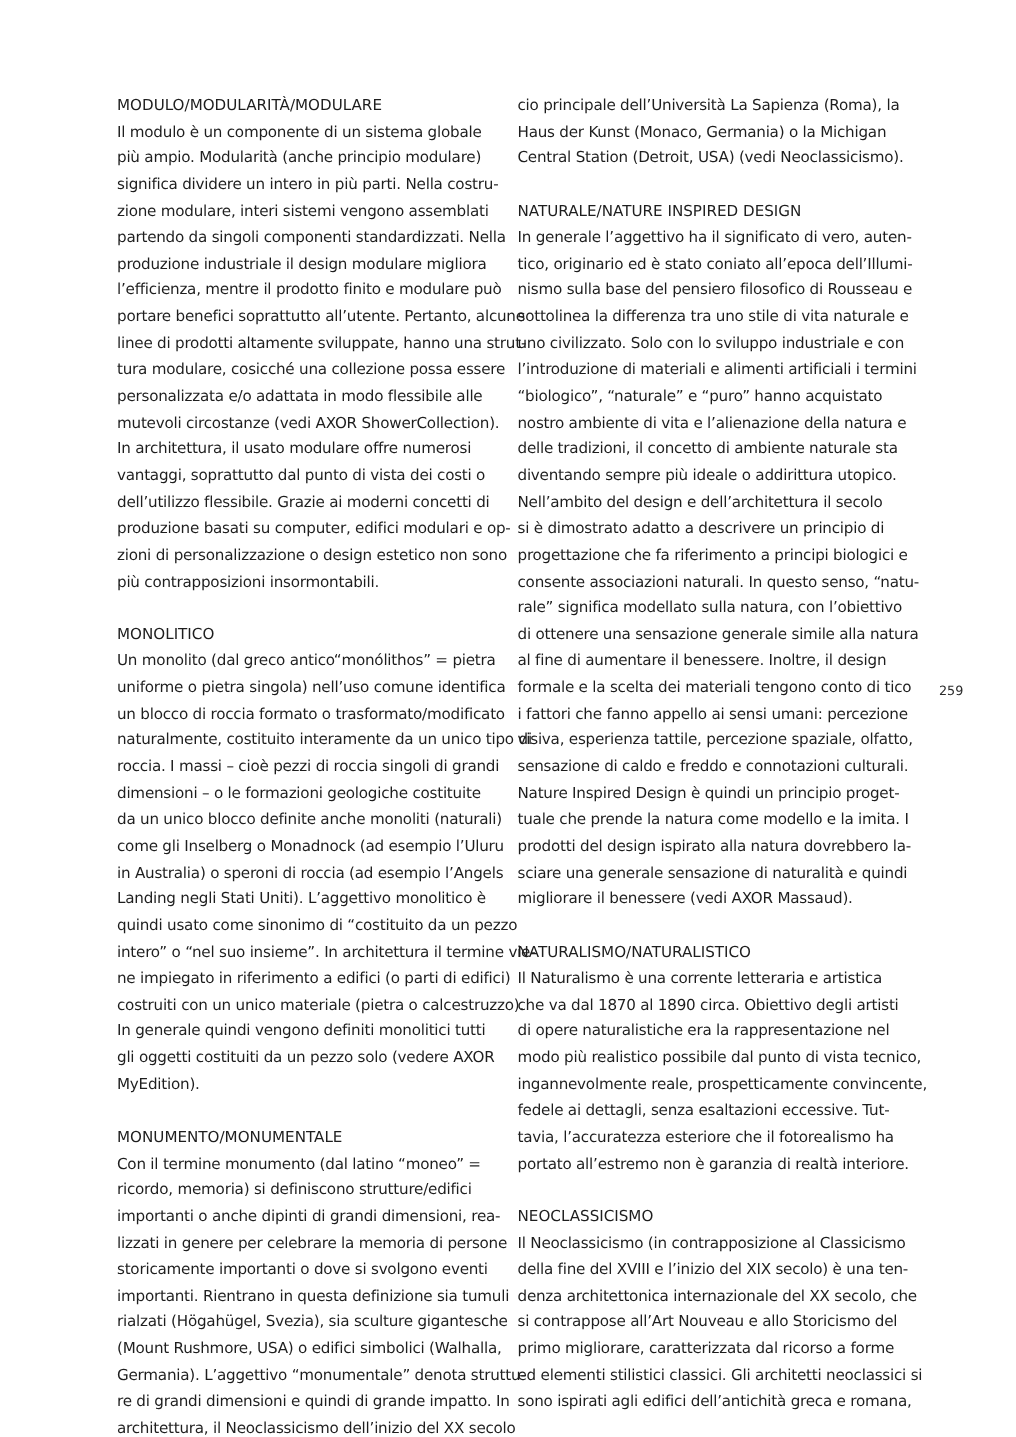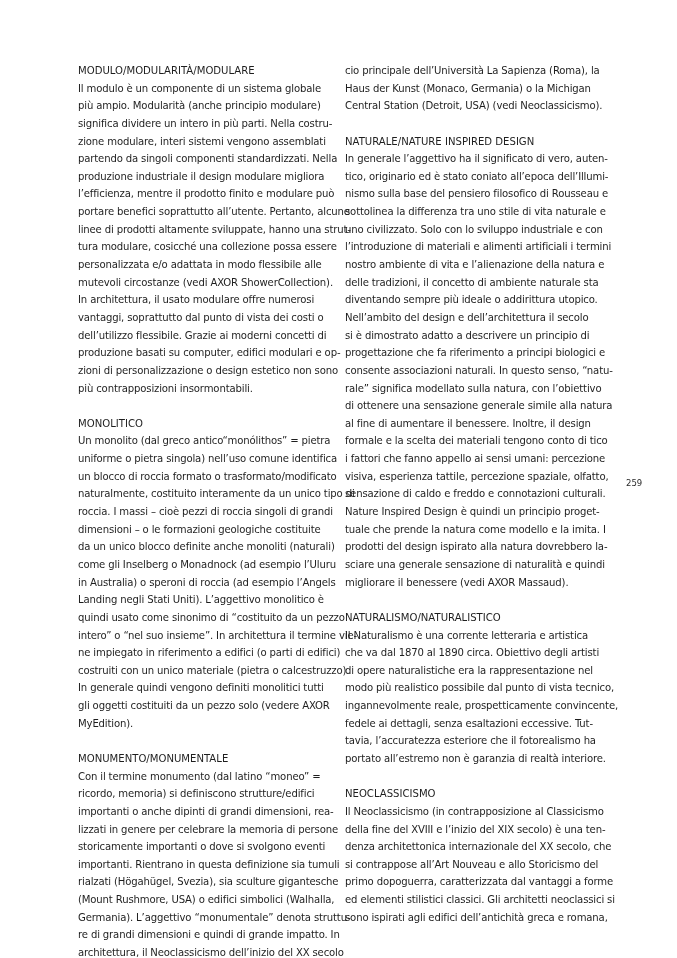--- a/index.html
+++ b/index.html
@@ -6,21 +6,21 @@
   body { width: 677px; height: 958px; position: relative; overflow: hidden; }
   .page { position: absolute; left: 0; top: 0; width: 585px; height: 958px; background: #ffffff; }
   .col { position: absolute; top: 62px; width: 262px;
          font-family: "DejaVu Sans", sans-serif; font-size: 10.1px; line-height: 17.65px;
          color: #1e1e1e; letter-spacing: -0.15px; }
   .col-left { left: 78px; }
   .col-right { left: 345px; width: 262px; }
   .line { display: block; white-space: nowrap; height: 17.65px; }
   .blank { display: block; height: 17.65px; }
   .heading { display: block; white-space: nowrap; height: 17.65px; letter-spacing: 0px; }
-  .folio { position: absolute; left: 626px; top: 478px; font-family: "DejaVu Sans", sans-serif;
+  .folio { position: absolute; left: 626px; top: 456px; font-family: "DejaVu Sans", sans-serif;
            font-size: 8.5px; color: #2a2a2a; }
 </style>
 </head>
 <body>
 
 <div class="page">
 
   <div class="col col-left">
     <div>
       <span class="heading">MODULO/MODULARITÀ/MODULARE</span>
@@ -90,20 +90,21 @@
     </div>
     <span class="blank"></span>
     <div>
       <span class="heading">NATURALE/NATURE INSPIRED DESIGN</span>
       <span class="line">In generale l’aggettivo ha il significato di vero, auten-</span>
       <span class="line">tico, originario ed è stato coniato all’epoca dell’Illumi-</span>
       <span class="line">nismo sulla base del pensiero filosofico di Rousseau e</span>
       <span class="line">sottolinea la differenza tra uno stile di vita naturale e</span>
       <span class="line">uno civilizzato. Solo con lo sviluppo industriale e con</span>
       <span class="line">l’introduzione di materiali e alimenti artificiali i termini</span>
+      <span class="line">“biologico”, “naturale” e “puro” hanno acquistato</span>
       <span class="line">nostro ambiente di vita e l’alienazione della natura e</span>
       <span class="line">delle tradizioni, il concetto di ambiente naturale sta</span>
       <span class="line">diventando sempre più ideale o addirittura utopico.</span>
       <span class="line">Nell’ambito del design e dell’architettura il secolo</span>
       <span class="line">si è dimostrato adatto a descrivere un principio di</span>
       <span class="line">progettazione che fa riferimento a principi biologici e</span>
       <span class="line">consente associazioni naturali. In questo senso, “natu-</span>
       <span class="line">rale” significa modellato sulla natura, con l’obiettivo</span>
       <span class="line">di ottenere una sensazione generale simile alla natura</span>
       <span class="line">al fine di aumentare il benessere. Inoltre, il design</span>
@@ -129,21 +130,21 @@
       <span class="line">tavia, l’accuratezza esteriore che il fotorealismo ha</span>
       <span class="line">portato all’estremo non è garanzia di realtà interiore.</span>
     </div>
     <span class="blank"></span>
     <div>
       <span class="heading">NEOCLASSICISMO</span>
       <span class="line">Il Neoclassicismo (in contrapposizione al Classicismo</span>
       <span class="line">della fine del XVIII e l’inizio del XIX secolo) è una ten-</span>
       <span class="line">denza architettonica internazionale del XX secolo, che</span>
       <span class="line">si contrappose all’Art Nouveau e allo Storicismo del</span>
-      <span class="line">primo dopoguerra, caratterizzata dal vantaggi a forme</span>
+      <span class="line">primo migliorare, caratterizzata dal ricorso a forme</span>
       <span class="line">ed elementi stilistici classici. Gli architetti neoclassici si</span>
       <span class="line">sono ispirati agli edifici dell’antichità greca e romana,</span>
 
     </div>
   </div>
 
   <div class="folio">259</div>
 </div>
 
 </body></html>

